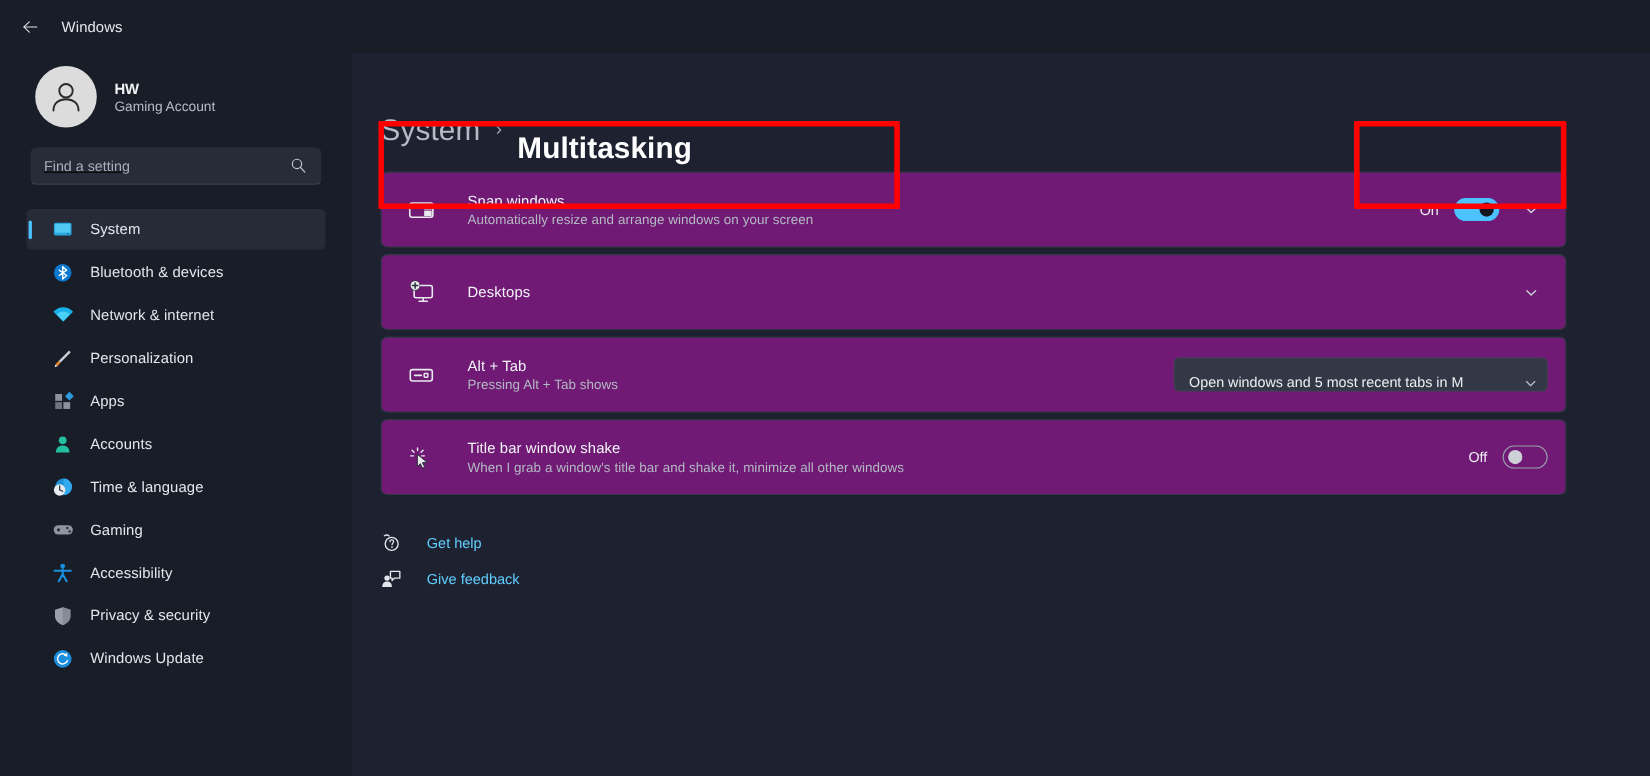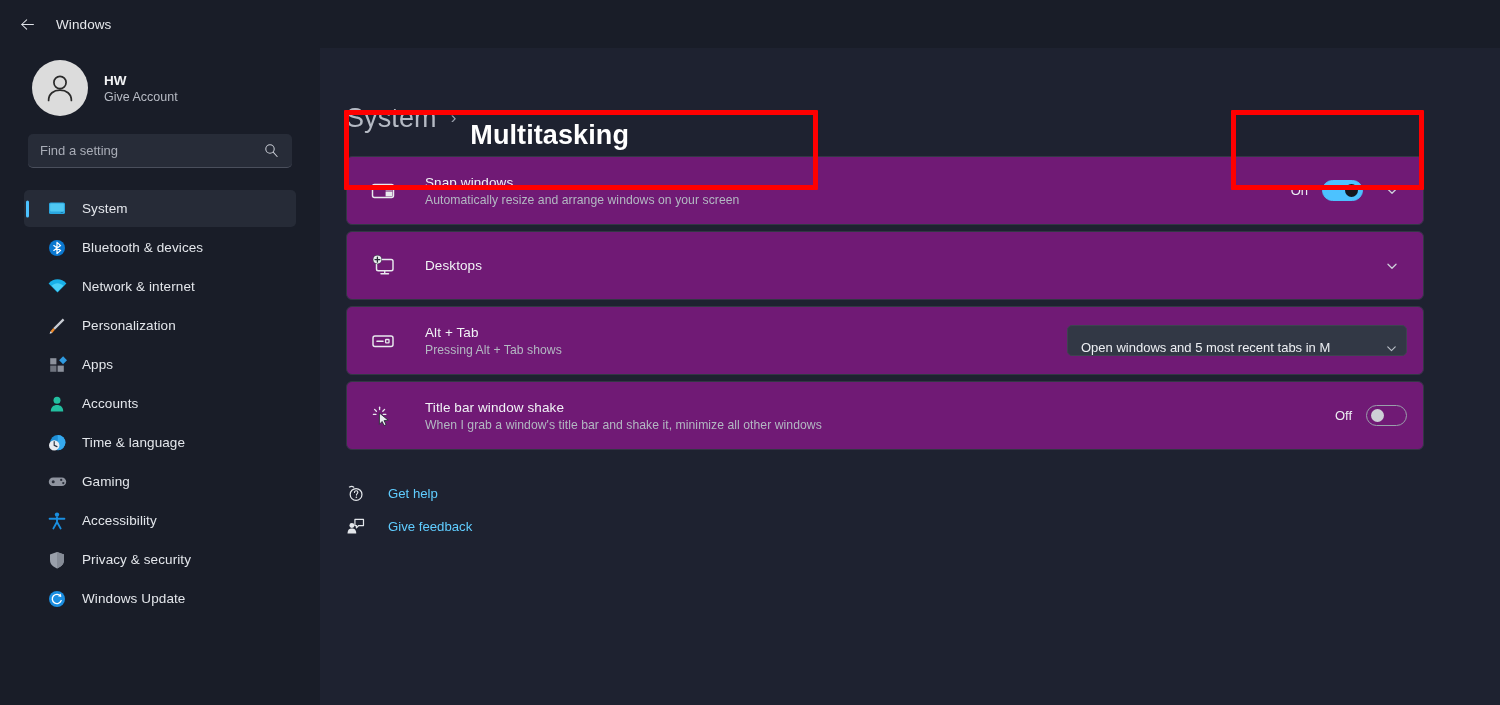--- a/index.html
+++ b/index.html
@@ -55,20 +55,21 @@
 
   .search-wrap { padding: 0 4px 22px 4px; }
   .search-box {
     position: relative; height: 34px;
     background: #272c38;
     border-radius: 5px;
     border-bottom: 1px solid #4a4f5c;
     display: flex; align-items: center;
     padding: 0 12px;
     cursor: text;
+    text-decoration: underline;
   }
   .search-input {
     flex: 1 1 auto; background: transparent; border: 0; outline: none;
     font-family: "Liberation Sans", sans-serif;
     font-size: 13px; color: #d7dae1;
   }
   .search-input::placeholder { color: #a9adb7; }
   .search-icon { flex: 0 0 16px; display: flex; align-items: center; color: #c6cad2; }
 
   .nav { display: flex; flex-direction: column; gap: 2px; }
@@ -203,21 +204,21 @@
 
       <div class="account">
         <div class="avatar">
           <svg width="38" height="38" viewBox="0 0 38 38">
             <circle cx="19" cy="13.5" r="6.1" fill="none" stroke="#2a2a2a" stroke-width="1.7"></circle>
             <path d="M7.6 31.5 C7.6 24.6 12.8 21.2 19 21.2 C25.2 21.2 30.4 24.6 30.4 31.5" fill="none" stroke="#2a2a2a" stroke-width="1.7" stroke-linecap="round"></path>
           </svg>
         </div>
         <div class="account-text">
           <div class="account-name">HW</div>
-          <div class="account-sub">Give Account</div>
+          <div class="account-sub">Gaming Account</div>
         </div>
       </div>
 
       <div class="search-wrap">
         <div class="search-box">
           <input class="search-input" type="text" placeholder="Find a setting" style="">
           <span class="search-icon">
             <svg width="15" height="15" viewBox="0 0 16 16">
               <circle cx="6.4" cy="6.4" r="4.5" fill="none" stroke="#c6cad2" stroke-width="1.15"></circle>
               <line x1="9.8" y1="9.8" x2="14" y2="14.4" stroke="#c6cad2" stroke-width="1.15" stroke-linecap="round"></line>

